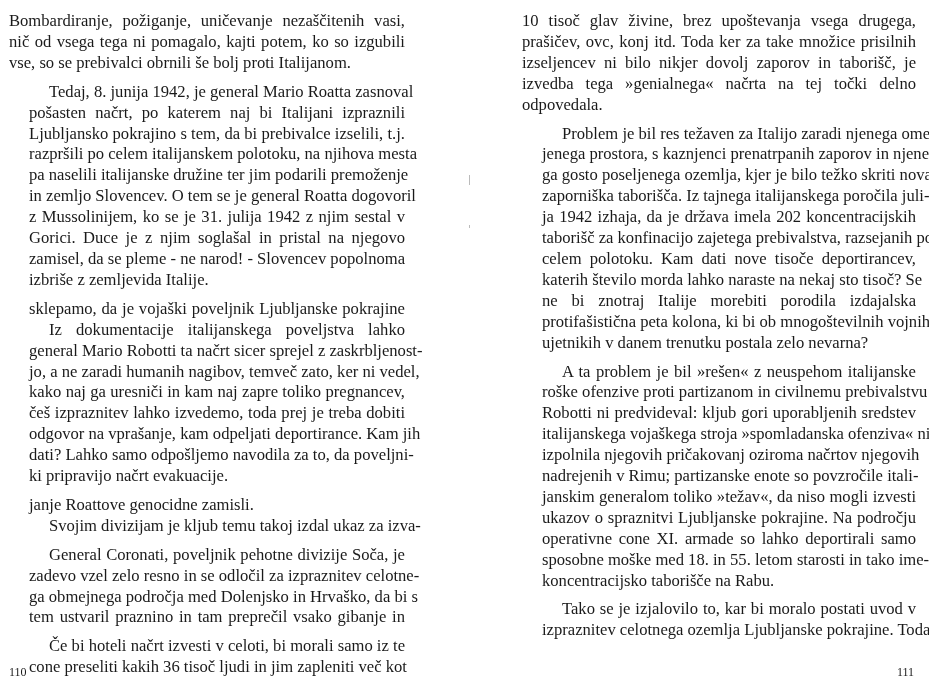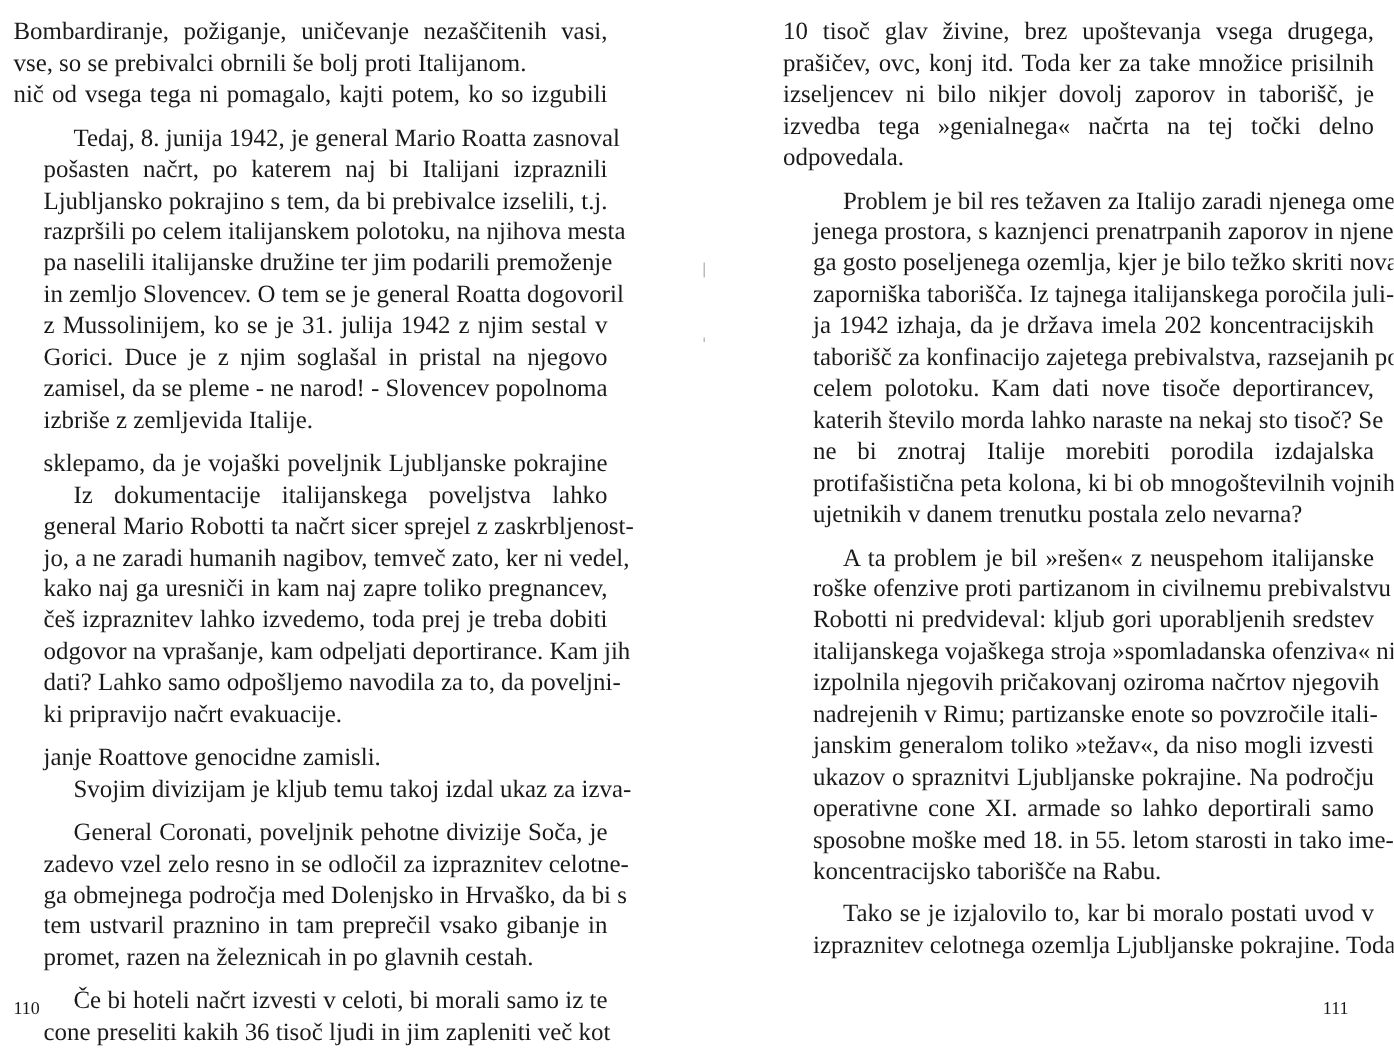--- a/index.html
+++ b/index.html
@@ -10,32 +10,32 @@
   .page.right { left: 470px; width: 459px; }
   .text { position: absolute; font-size: 16.6px; line-height: 20.9px; text-align: justify; }
   .left .text { left: 9px; top: 11px; width: 396px; }
   .right .text { left: 52px; top: 11px; width: 394px; }
   .text p { margin: 0 0 8px 0; text-indent: 0; }
   .text p.indent { text-indent: 20px; }
   .text p span.line { display: block; text-align: justify; text-align-last: justify; white-space: nowrap; }
   .text p span.line.last { text-align-last: left; }
   .pagenum { position: absolute; top: 665px; font-size: 12px; }
   .left .pagenum { left: 9px; }
-  .right .pagenum { right: 30px; }
+  .right .pagenum { right: 15px; }
   .gutter-mark { position: absolute; left: 469px; width: 1px; background: #bbb; }
 </style>
 </head>
 <body>
 
 <div class="page left">
   <div class="text" id="left-text">
       <p>
         <span class="line">Bombardiranje, požiganje, uničevanje nezaščitenih vasi,</span>
+        <span class="line">nič od vsega tega ni pomagalo, kajti potem, ko so izgubili</span>
         <span class="line last">vse, so se prebivalci obrnili še bolj proti Italijanom.</span>
-        <span class="line">nič od vsega tega ni pomagalo, kajti potem, ko so izgubili</span>
       </p>
       <p class="indent">
         <span class="line" style="padding-left: 20px;">Tedaj, 8. junija 1942, je general Mario Roatta zasnoval</span>
         <span class="line">pošasten načrt, po katerem naj bi Italijani izpraznili</span>
         <span class="line">Ljubljansko pokrajino s tem, da bi prebivalce izselili, t.j.</span>
         <span class="line">razpršili po celem italijanskem polotoku, na njihova mesta</span>
         <span class="line">pa naselili italijanske družine ter jim podarili premoženje</span>
         <span class="line">in zemljo Slovencev. O tem se je general Roatta dogovoril</span>
         <span class="line">z Mussolinijem, ko se je 31. julija 1942 z njim sestal v</span>
         <span class="line">Gorici. Duce je z njim soglašal in pristal na njegovo</span>
@@ -55,21 +55,20 @@
       </p>
       <p class="indent">
         <span class="line last">janje Roattove genocidne zamisli.</span>
         <span class="line" style="padding-left: 20px;">Svojim divizijam je kljub temu takoj izdal ukaz za izva-</span>
       </p>
       <p class="indent">
         <span class="line" style="padding-left: 20px;">General Coronati, poveljnik pehotne divizije Soča, je</span>
         <span class="line">zadevo vzel zelo resno in se odločil za izpraznitev celotne-</span>
         <span class="line">ga obmejnega področja med Dolenjsko in Hrvaško, da bi s</span>
         <span class="line">tem ustvaril praznino in tam preprečil vsako gibanje in</span>
-        <span class="line last">promet, razen na železnicah in po glavnih cestah.</span>
       </p>
       <p class="indent">
         <span class="line" style="padding-left: 20px;">Če bi hoteli načrt izvesti v celoti, bi morali samo iz te</span>
         <span class="line">cone preseliti kakih 36 tisoč ljudi in jim zapleniti več kot</span>
       </p>
     </div>
   <div class="pagenum">110</div>
 </div>
 
 <div class="gutter-mark" style="top:175px;height:10px;"></div>

